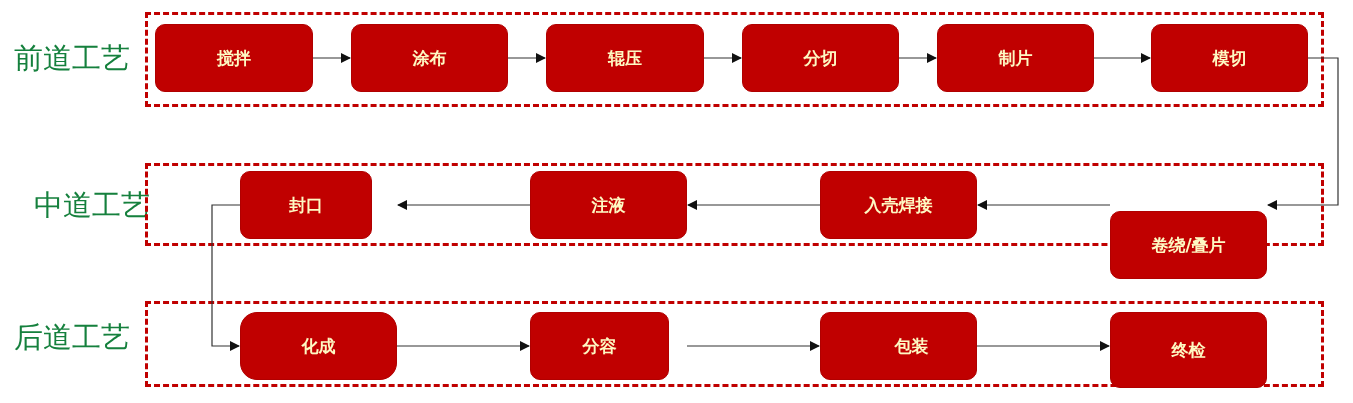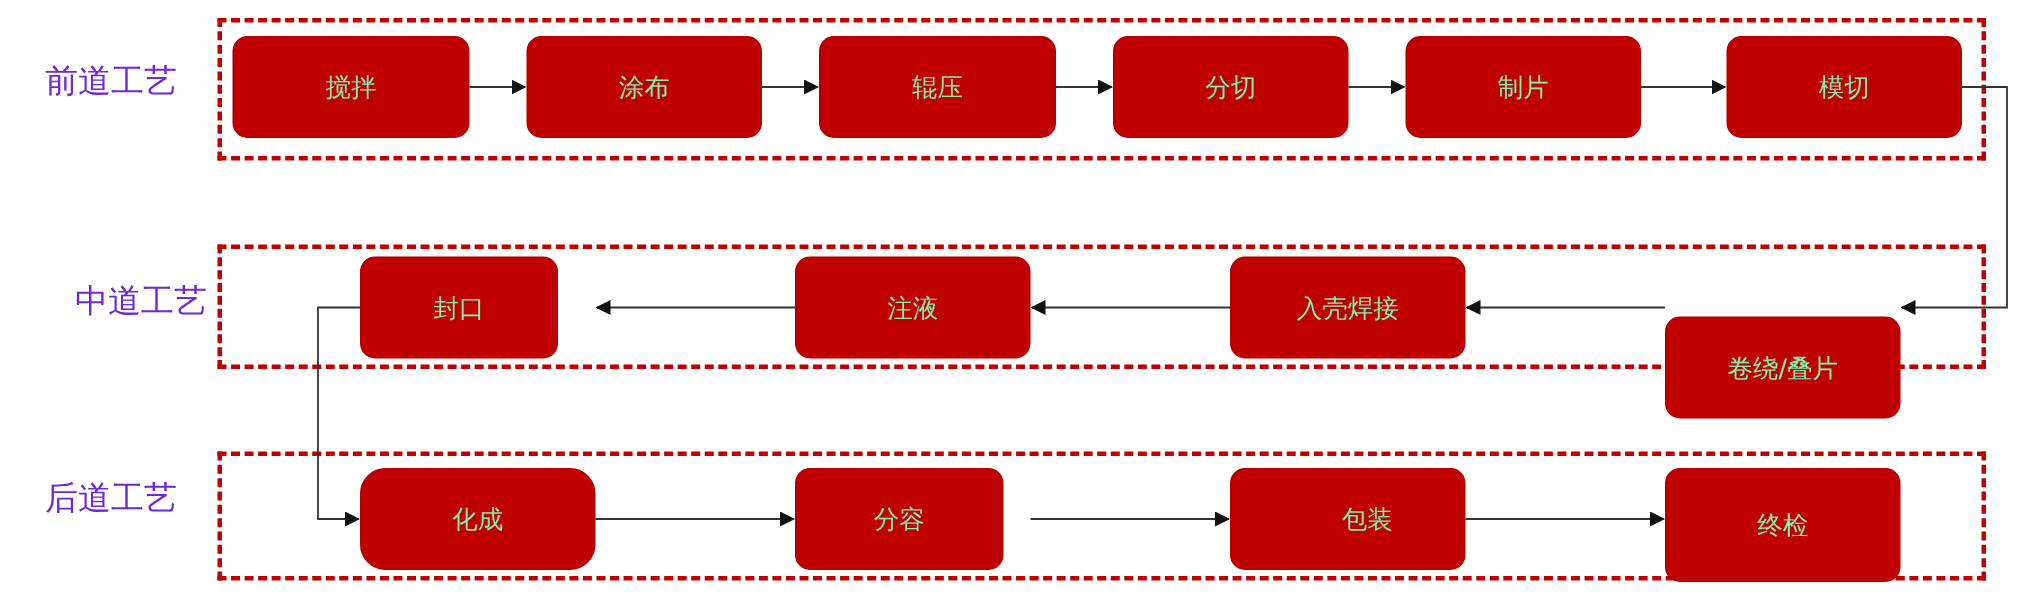--- a/index.html
+++ b/index.html
@@ -1,31 +1,31 @@
 <!DOCTYPE html>
 <html><head>
 <meta charset="utf-8">
 <style>
   html, body { margin: 0; padding: 0; background: #ffffff; }
   body { width: 1353px; height: 403px; position: relative; overflow: hidden;
          font-family: "DejaVu Sans", "Liberation Sans", sans-serif; }
-  .stage-label { position: absolute; left: 30px; font-size: 22px; color: #6d28d9;
+  .stage-label { position: absolute; left: 14px; font-size: 29px; color: #15803d;
                  line-height: 1; letter-spacing: 0px; }
   .group { position: absolute; border: 3px dashed #c00000; box-sizing: border-box; }
-  .step { position: absolute; background: #c00000; border-radius: 10px; color: #86efac;
+  .step { position: absolute; background: #c00000; border-radius: 10px; color: #fef9c3;
           font-size: 17px; display: flex; align-items: center; justify-content: center;
-          box-sizing: border-box; border: 1px solid #b00000; }
+          box-sizing: border-box; border: 1px solid #b00000; font-weight: bold; }
   svg.connectors { position: absolute; left: 0; top: 0; }
 </style>
 </head>
 <body>
 
 <div class="stage-label" style="top:44px;">前道工艺</div>
 <div class="stage-label" style="top:191px;margin-left:20px;">中道工艺</div>
-<div class="stage-label" style="top:323px;font-family:Liberation Mono, monospace;">后道工艺</div>
+<div class="stage-label" style="top:323px;">后道工艺</div>
 
 <div class="group" style="left:145px; top:12px; width:1179px; height:95px;"></div>
 <div class="group" style="left:145px; top:163px; width:1179px; height:83px;"></div>
 <div class="group" style="left:145px; top:301px; width:1179px; height:86px;"></div>
 
 <svg class="connectors" width="1353" height="403">
   <defs>
     <marker id="arrow" markerWidth="10" markerHeight="10" refX="9" refY="5" orient="auto" markerUnits="userSpaceOnUse">
       <path d="M0,0 L10,5 L0,10 z" fill="#111"></path>
     </marker>

